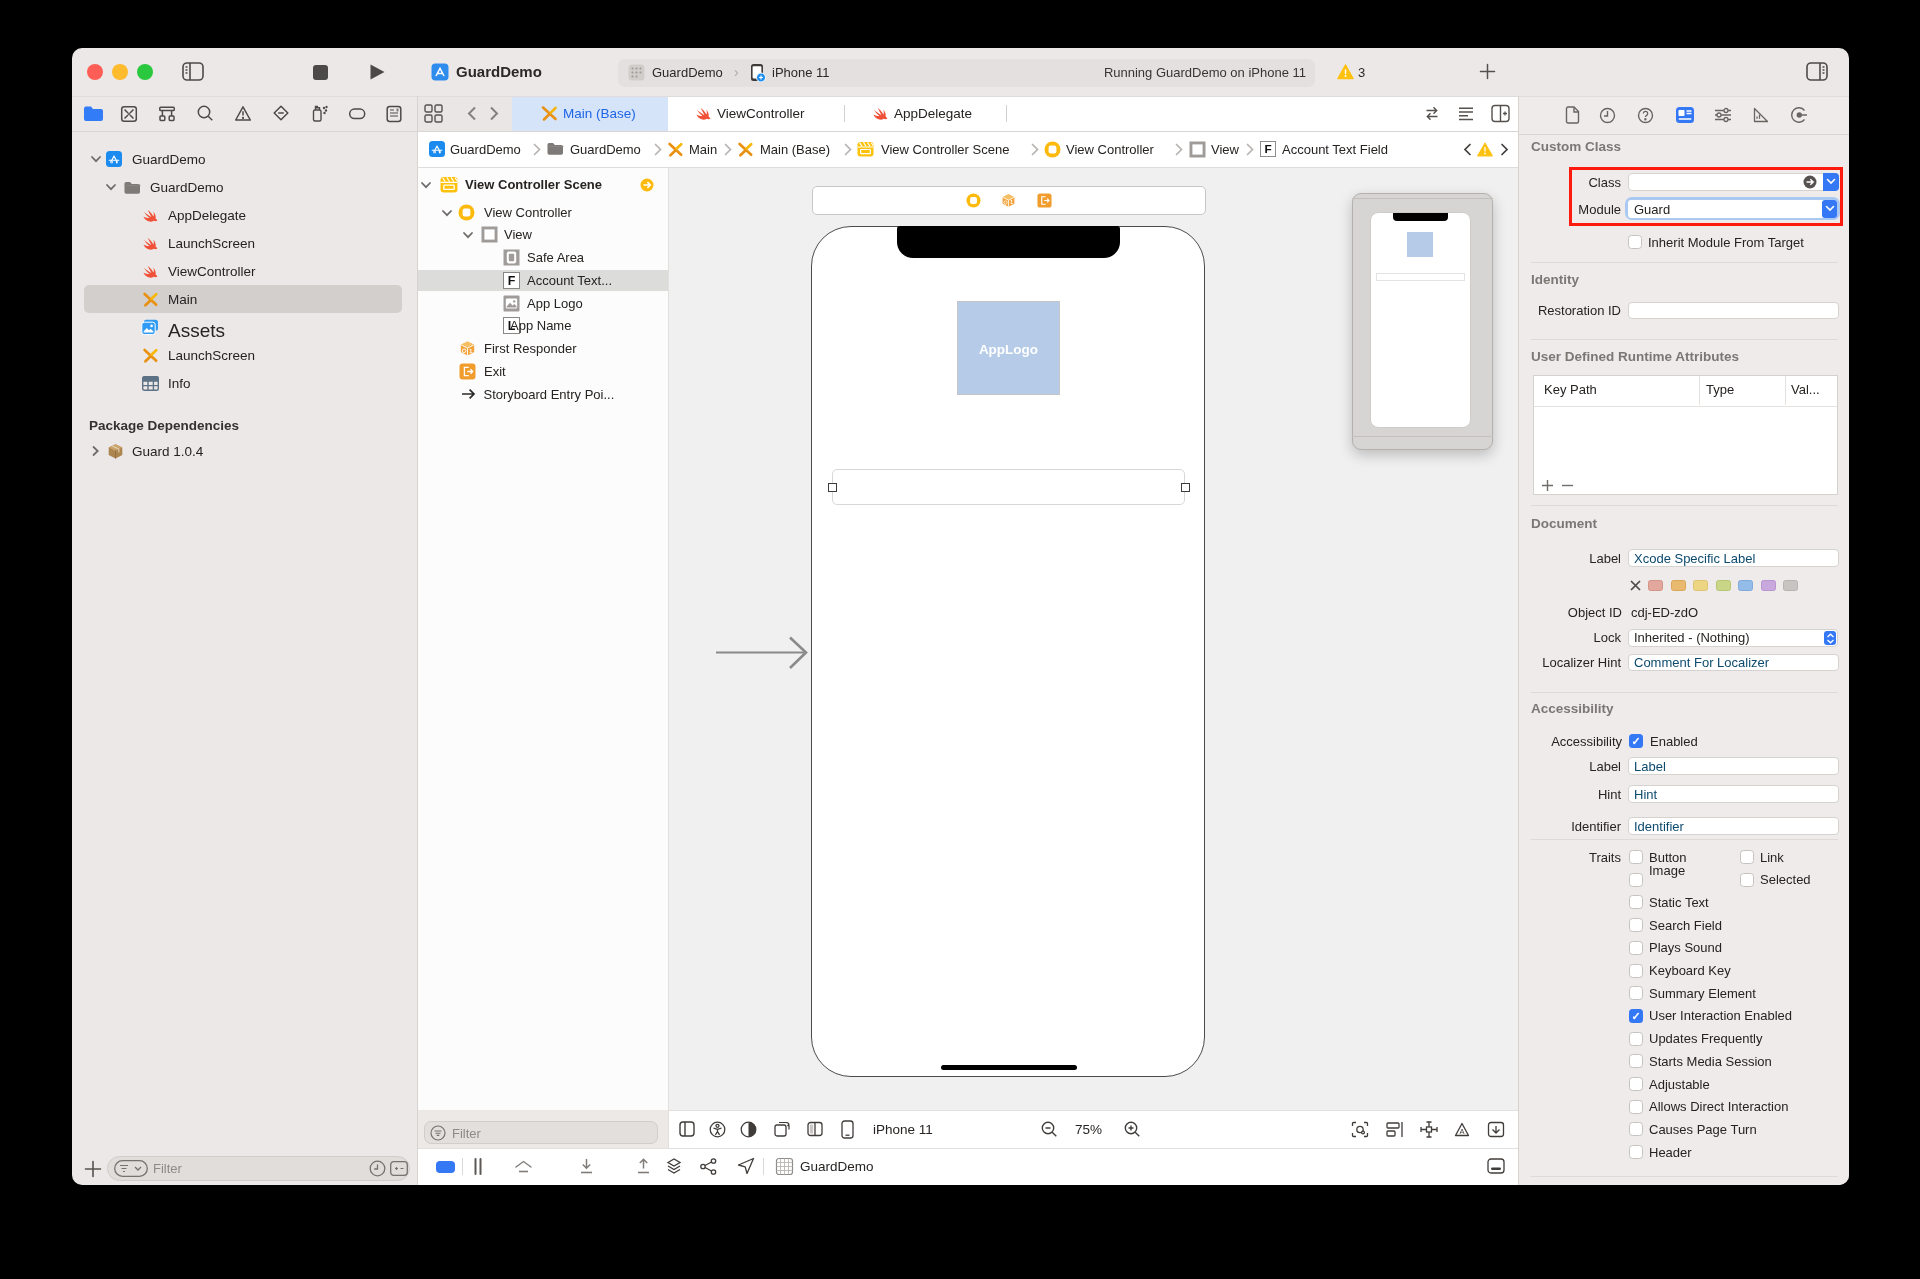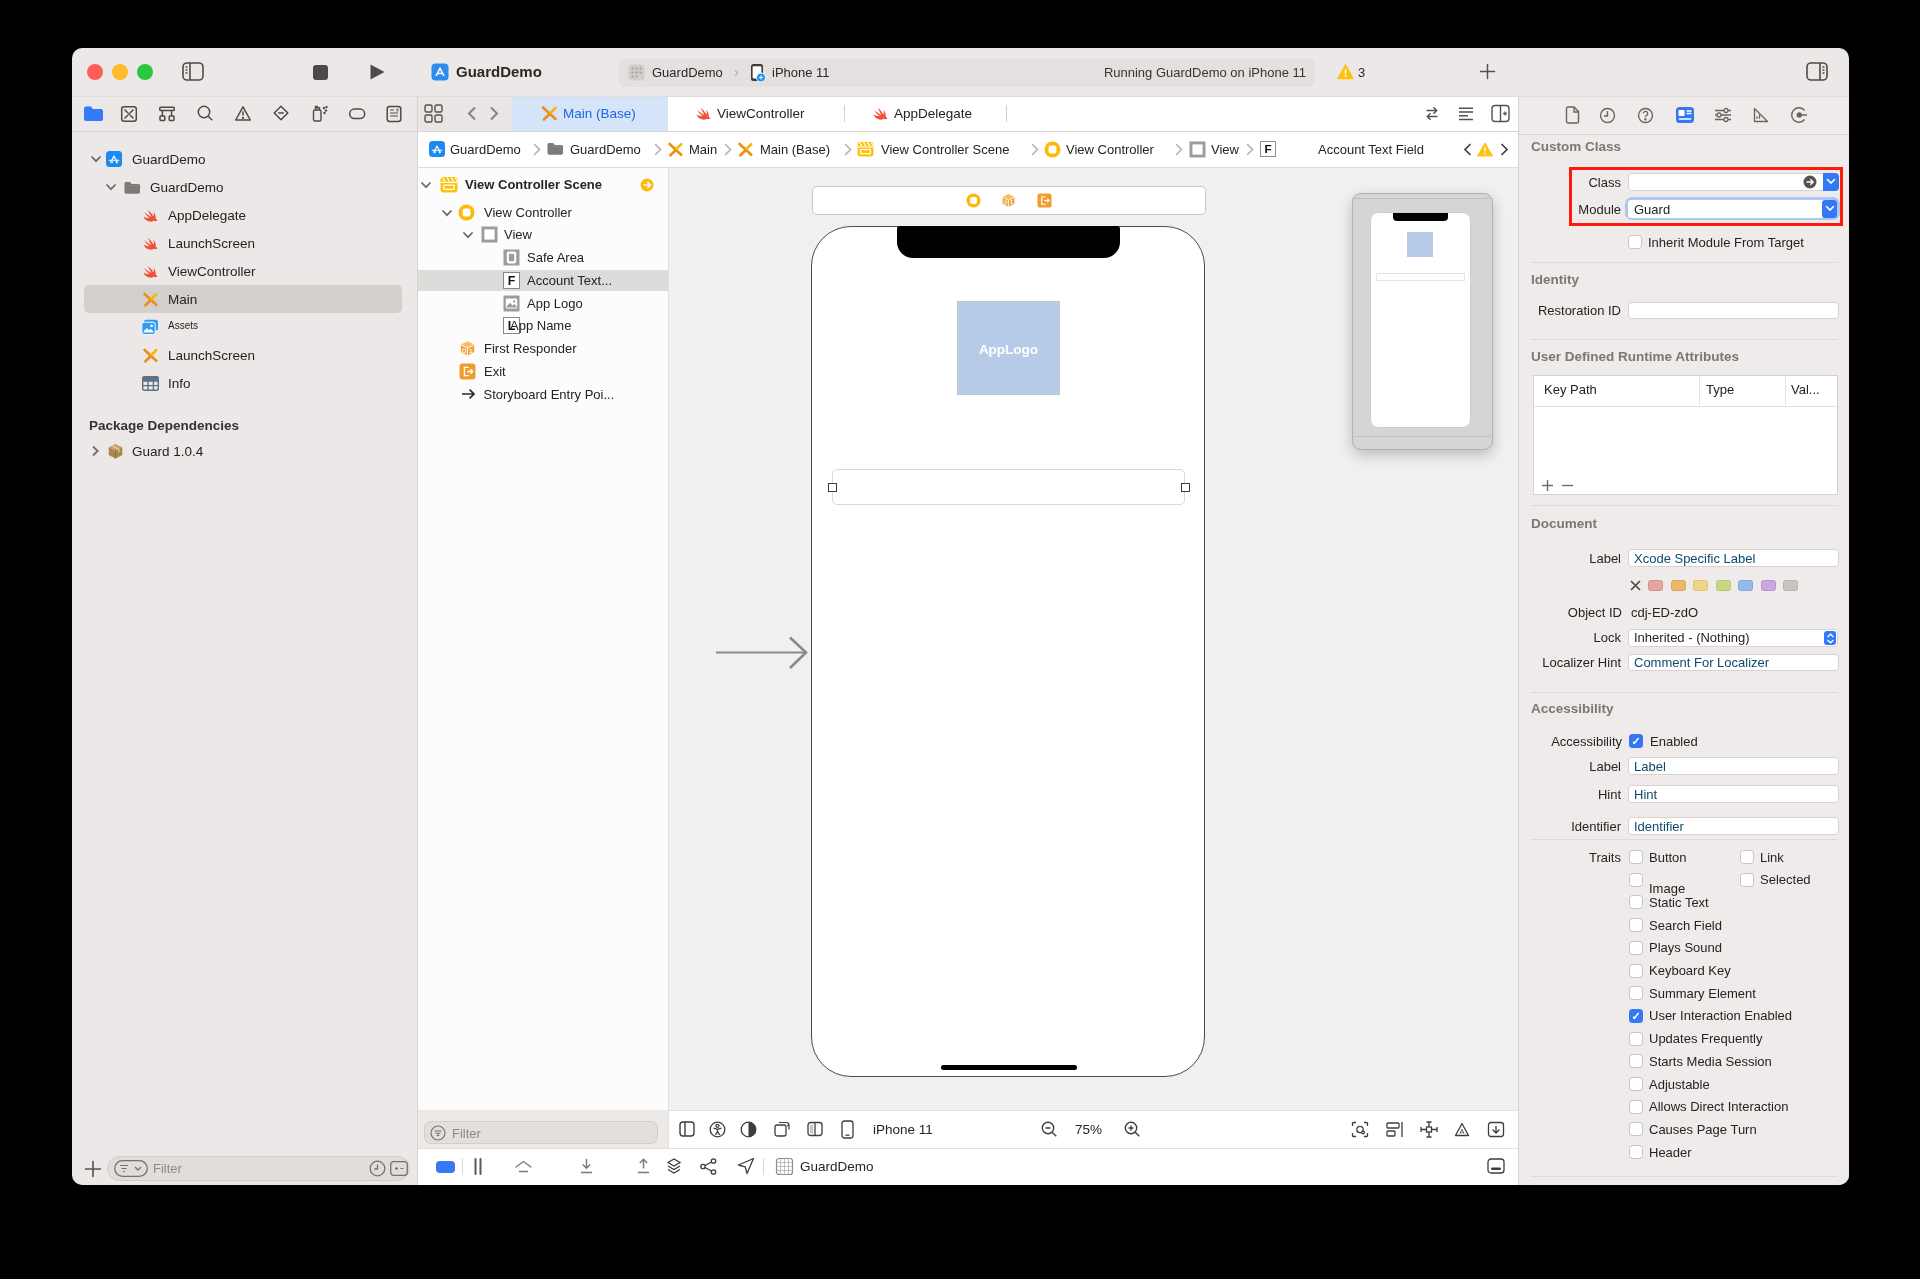--- a/index.html
+++ b/index.html
@@ -334,21 +334,21 @@
     <svg class="abs" style="left:772px;top:10px;" width="17" height="17" viewBox="0 0 17 17">
         <use href="#graysq"></use>
       </svg>
     <div class="txt" style="left:794px;top:11px;">View</div>
     <svg class="abs" style="left:829px;top:12px;" width="8" height="13" viewBox="0 0 8 13">
         <use href="#chev"></use>
       </svg>
     <svg class="abs" style="left:843px;top:10px;" width="16" height="16" viewBox="0 0 17 17">
         <use href="#fbox"></use>
       </svg>
-    <div class="txt" style="left:865px;top:11px;margin-left:36px;">Account Text Field</div>
+    <div class="txt" style="left:865px;top:11px;">Account Text Field</div>
     <svg class="abs" style="left:1046px;top:12px;" width="9" height="13" viewBox="0 0 9 13">
         <path d="M7 1.5 L2 6.5 L7 11.5" stroke="#403d3b" stroke-width="1.7" fill="none" stroke-linecap="round"></path>
       </svg>
     <svg class="abs" style="left:1060px;top:11px;" width="16" height="15" viewBox="0 0 16 15">
         <use href="#warntri"></use>
       </svg>
     <svg class="abs" style="left:1083px;top:12px;" width="9" height="13" viewBox="0 0 9 13">
         <path d="M2 1.5 L7 6.5 L2 11.5" stroke="#403d3b" stroke-width="1.7" fill="none" stroke-linecap="round"></path>
       </svg>
   </div>
@@ -385,21 +385,21 @@
         <use href="#ibx"></use>
       </svg>
     <div class="txt" style="left:96px;top:161px;font-size:13.5px;">Main</div>
     <svg class="abs" style="left:69px;top:188px;" width="18" height="17" viewBox="0 0 18 17">
       <rect x="3" y="0.8" width="14" height="11" rx="2.5" fill="#2f9bf5"></rect>
       <path d="M3 0.8 m2.5 0 a2.5 2.5 0 0 0 -2.5 2.5 l0 6 a2.5 2.5 0 0 0 2.5 2.5" fill="#2f9bf5"></path>
       <rect x="0.8" y="3.2" width="13.4" height="12.4" rx="2.5" fill="#2f9bf5" stroke="#fff" stroke-width="1"></rect>
       <path d="M2.6 12.4 L5.8 8.9 L8 11.2 L9.6 9.8 L12.4 12.6 L12.4 13.4 L2.6 13.4 Z" fill="#fff"></path>
       <circle cx="10.6" cy="6.9" r="1.3" fill="#fff"></circle>
     </svg>
-    <div class="txt" style="left:96px;top:189px;font-size:10px;text-align:right;">Assets</div>
+    <div class="txt" style="left:96px;top:189px;font-size:19px;text-align:right;">Assets</div>
     <svg class="abs" style="left:70px;top:216px;" width="17" height="17" viewBox="0 0 17 17">
         <use href="#ibx"></use>
       </svg>
     <div class="txt" style="left:96px;top:217px;font-size:13.5px;">LaunchScreen</div>
     <svg class="abs" style="left:70px;top:245px;" width="17" height="15" viewBox="0 0 17 15">
       <rect x="0.7" y="0.7" width="15.6" height="13.6" rx="1.5" fill="none" stroke="#5d7285" stroke-width="1.4"></rect>
       <path d="M0.7 5 h15.6 M0.7 9.6 h15.6 M6 0.7 v13.6 M11.4 0.7 v13.6" stroke="#5d7285" stroke-width="1.4"></path>
       <rect x="0.7" y="0.7" width="15.6" height="4.3" fill="#5d7285"></rect>
     </svg>
     <div class="txt" style="left:96px;top:245px;font-size:13.5px;">Info</div>
@@ -736,21 +736,21 @@
     <div class="lbl" style="left:0;top:685px;width:102px;">Identifier</div>
     <div class="fld" style="left:109px;top:683px;width:211px;height:18px;border-radius:4px;"></div>
     <div class="ph" style="left:115px;top:685px;">Identifier</div>
     <div class="hline" style="left:12px;top:705px;width:307px;background:#dedad8;"></div>
     <div class="lbl" style="left:0;top:716px;width:102px;">Traits</div>
     <div class="cb" style="left:110px;top:716.0px;"></div>
     <div class="txt" style="left:130px;top:715.5px;">Button</div>
     <div class="cb" style="left:221px;top:716.0px;"></div>
     <div class="txt" style="left:241px;top:715.5px;">Link</div>
     <div class="cb" style="left:110px;top:738.7px;"></div>
-    <div class="txt" style="left:130px;top:747px;">Image</div>
+    <div class="txt" style="left:130px;top:729px;">Image</div>
     <div class="cb" style="left:221px;top:738.7px;"></div>
     <div class="txt" style="left:241px;top:738.2px;">Selected</div>
     <div class="cb" style="left:110px;top:761.4px;"></div>
     <div class="txt" style="left:130px;top:760.9px;">Static Text</div>
     <div class="cb" style="left:110px;top:784.1px;"></div>
     <div class="txt" style="left:130px;top:783.6px;">Search Field</div>
     <div class="cb" style="left:110px;top:806.8px;"></div>
     <div class="txt" style="left:130px;top:806.3px;">Plays Sound</div>
     <div class="cb" style="left:110px;top:829.5px;"></div>
     <div class="txt" style="left:130px;top:829.0px;">Keyboard Key</div>

